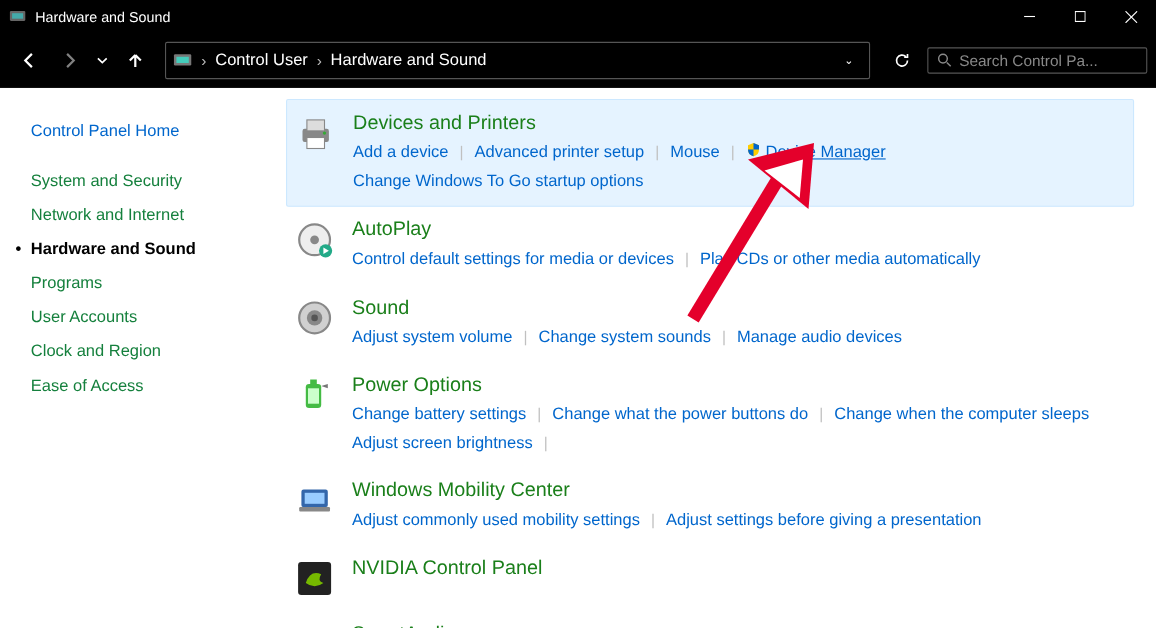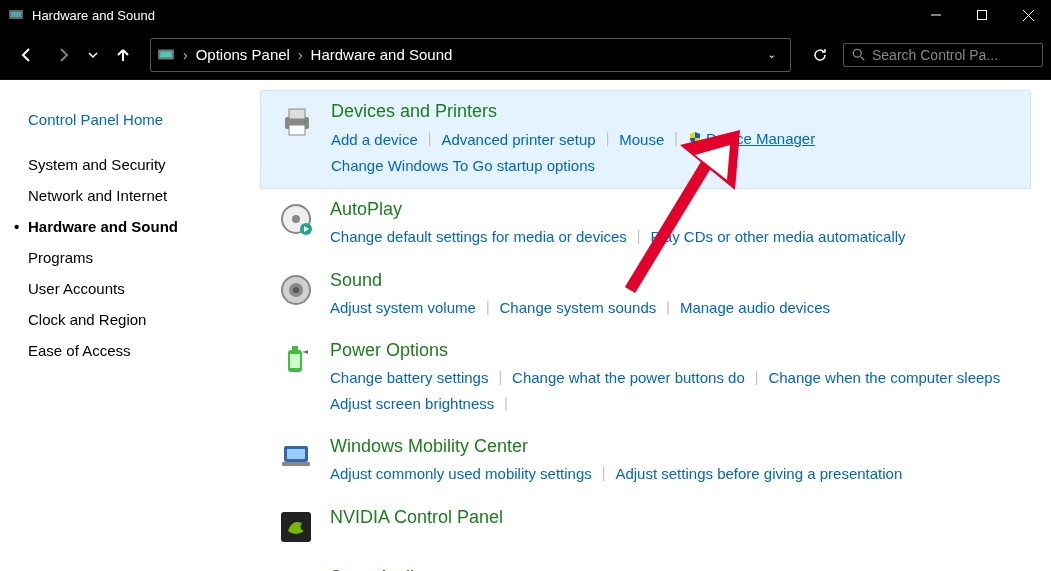--- a/index.html
+++ b/index.html
@@ -79,39 +79,39 @@
     height: calc(571px - 80px);
     background:#fff;
     border-radius:18px;
   }
   .sidebar {
     width: 260px;
     padding: 24px 10px 0 28px;
   }
   .sidebar a {
     display:block;
-    color:#000000;
+    color:#15803d;
     text-decoration:none;
     font-size:15px;
     padding: 5px 0;
     line-height:1.4;
   }
   .sidebar a.home { color:#0066cc; margin-bottom:14px; }
   .sidebar a.current { color:#000; font-weight:600; position:relative; }
   .sidebar a.current::before {
     content:"•"; position:absolute; left:-14px; color:#000;
   }
   .main {
     flex:1;
     padding: 10px 20px 20px 0;
     overflow:auto;
   }
   .category {
     display:flex;
-    padding: 10px 12px 10px 16px;
+    padding: 10px 12px 10px 6px;
     border-radius:2px;
     gap:14px;
   }
   .category.highlighted { background:#e5f3ff; border:1px solid #cce8ff; }
   .cat-icon {
     width:40px; height:40px; flex-shrink:0;
     display:flex; align-items:center; justify-content:center;
     font-size:28px;
   }
   .cat-body { flex:1; }
@@ -202,21 +202,21 @@
         <path d="M8 3 L3 8 M8 3 L13 8 M8 3 L8 14" fill="none" stroke="#fff" stroke-width="2"></path>
       </svg>
     </div>
 
   <div class="breadcrumb-bar">
     <svg width="18" height="18" viewBox="0 0 16 16">
         <rect x="1" y="3" width="14" height="9" rx="1" fill="#777"></rect>
         <rect x="3" y="5" width="10" height="5" fill="#4cb"></rect>
       </svg>
     <span class="sep">›</span>
-    <span class="crumb">Options Panel</span>
+    <span class="crumb">Control User</span>
     <span class="sep">›</span>
     <span class="crumb">Hardware and Sound</span>
     <span class="dropdown-arrow">⌄</span>
   </div>
 
   <div class="refresh-btn">
       <svg width="16" height="16" viewBox="0 0 16 16">
         <path d="M13 8 A5 5 0 1 1 11.5 4.5 M13 2 L13 5 L10 5" fill="none" stroke="#fff" stroke-width="1.5"></path>
       </svg>
     </div>
@@ -283,21 +283,21 @@
           <svg width="36" height="36" viewBox="0 0 36 36">
             <circle cx="18" cy="18" r="14" fill="#eee" stroke="#888" stroke-width="2"></circle>
             <circle cx="18" cy="18" r="4" fill="#888"></circle>
             <circle cx="28" cy="28" r="6" fill="#2a8"></circle>
             <path d="M26 25 L26 31 L31 28 Z" fill="#fff"></path>
           </svg>
         </div>
         <div class="cat-body">
           <div class="cat-title">AutoPlay</div>
           <div class="cat-links">
-            <span class="link"><span>Change default settings for media or devices</span></span>
+            <span class="link"><span>Control default settings for media or devices</span></span>
             <span class="divider">|</span>
             <span class="link"><span>Play CDs or other media automatically</span></span>
           </div>
         </div>
       </div>
       <div class="category">
         <div class="cat-icon">
           <svg width="36" height="36" viewBox="0 0 36 36">
             <circle cx="18" cy="18" r="14" fill="#d0d0d0" stroke="#888" stroke-width="2"></circle>
             <circle cx="18" cy="18" r="7" fill="#888"></circle>

